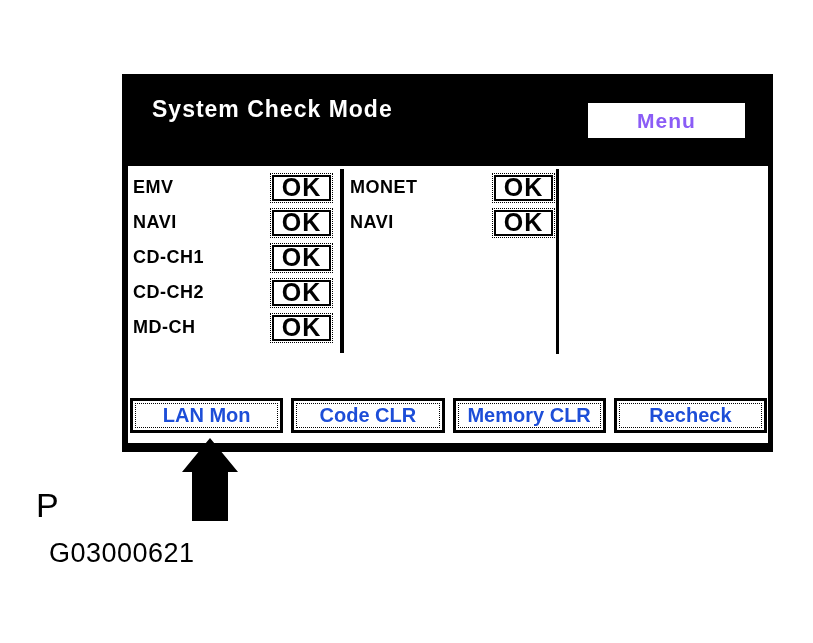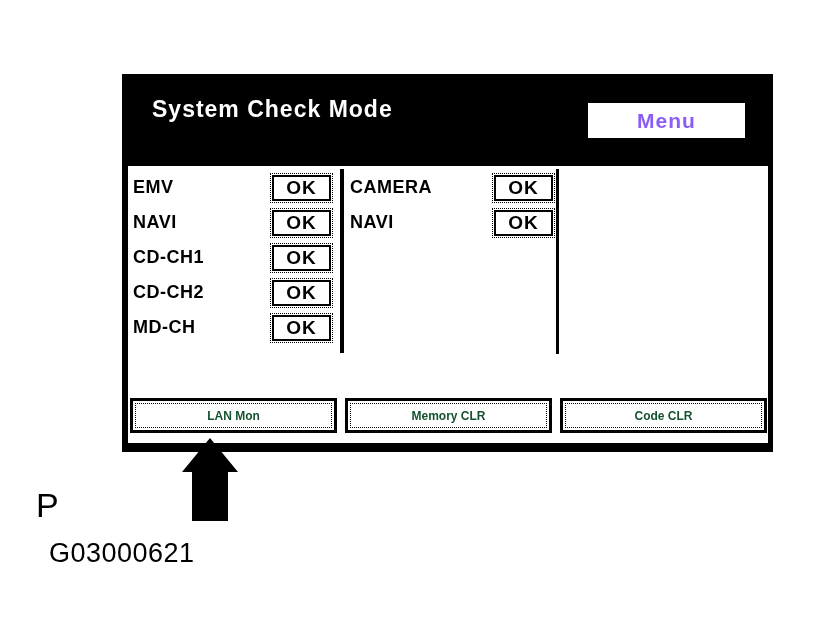--- a/index.html
+++ b/index.html
@@ -75,21 +75,21 @@
     white-space: nowrap;
   }
   .ok-box {
     width: 55px; height: 22px;
     border: 2px solid #000;
     outline: 1px dotted #000;
     outline-offset: 1px;
     display: flex;
     align-items: center;
     justify-content: center;
-    font-size: 19px;
+    font-size: 25px;
     font-weight: bold;
     letter-spacing: 1px;
     background: #fff;
   }
   .vdiv {
     position: absolute;
     top: 3px;
     background: #000;
   }
   .vdiv.d1 { left: 212px; width: 4px; height: 184px; }
@@ -99,26 +99,26 @@
   .btn-row {
     position: absolute;
     left: 2px; top: 232px;
     width: 637px; height: 35px;
     display: flex;
     gap: 8px;
   }
   .panel-btn {
     flex: 1 1 0;
     background: #ffffff;
-    color: #14532d;
+    color: #1d4ed8;
     border: 3px solid #000;
     outline: 1px dotted #000;
     outline-offset: -6px;
     font-family: inherit;
-    font-size: 12px;
+    font-size: 20px;
     font-weight: bold;
     display: flex;
     align-items: center;
     justify-content: center;
     padding: 0;
     white-space: nowrap;
     cursor: pointer;
   }
 
   
@@ -175,35 +175,36 @@
         <div class="srow">
           <span class="dev-label">MD-CH</span>
           <span class="ok-box">OK</span>
         </div>
       </div>
 
       <div class="vdiv d1"></div>
 
       <div class="status-col right">
         <div class="srow">
-          <span class="dev-label">CAMERA</span>
+          <span class="dev-label">MONET</span>
           <span class="ok-box">OK</span>
         </div>
         <div class="srow">
           <span class="dev-label">NAVI</span>
           <span class="ok-box">OK</span>
         </div>
       </div>
 
       <div class="vdiv d2"></div>
 
       <div class="btn-row">
         <button class="panel-btn">LAN Mon</button>
+        <button class="panel-btn">Code CLR</button>
         <button class="panel-btn">Memory CLR</button>
-        <button class="panel-btn">Code CLR</button>
+        <button class="panel-btn">Recheck</button>
       </div>
 
     </div>
   </div>
 
   <svg class="arrow-svg" viewBox="0 0 64 86" xmlns="http://www.w3.org/2000/svg">
     <polygon points="32,2 60,36 50,36 50,85 14,85 14,36 4,36" fill="#000000"></polygon>
   </svg>
 
   <div class="page-letter">P</div>

